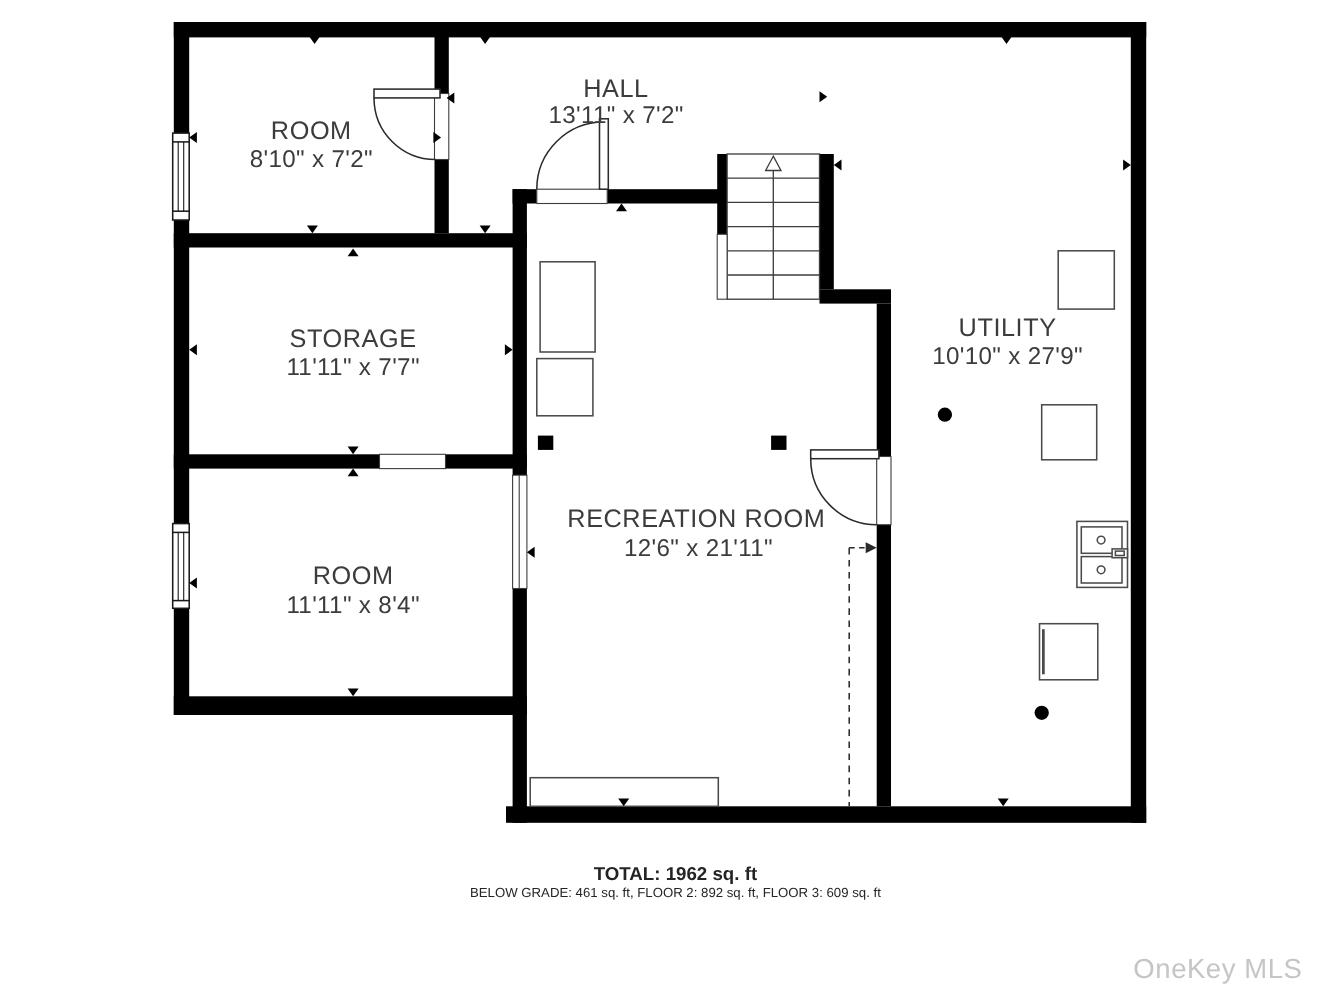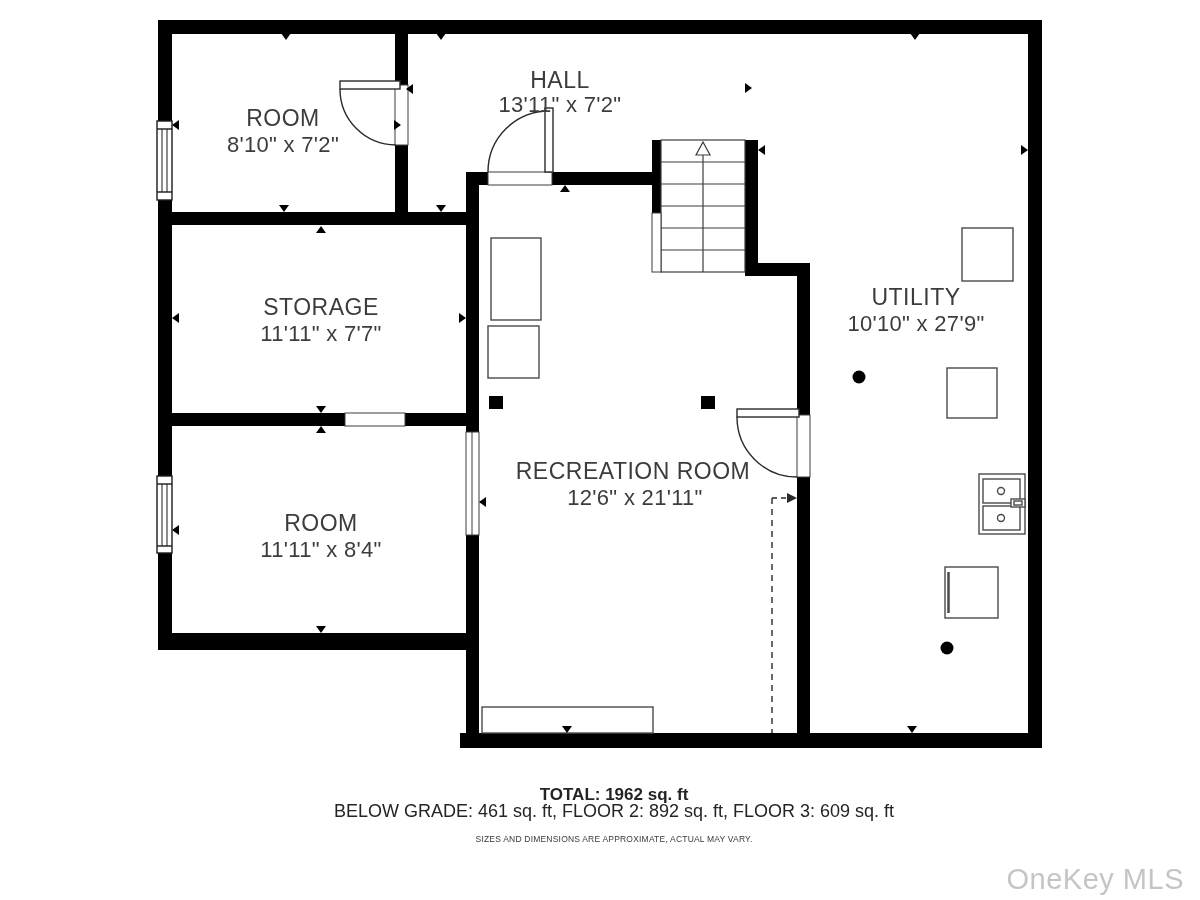--- a/index.html
+++ b/index.html
@@ -3,23 +3,23 @@
 <meta charset="utf-8">
 <style>
   html,body{margin:0;padding:0;background:#ffffff;}
   body{width:1200px;height:900px;position:relative;font-family:"Liberation Sans",sans-serif;overflow:hidden;}
   #plan-wrap{position:absolute;left:0;top:0;width:1200px;height:900px;}
   svg text{fill:#3c3c3c;}
   .room-name{font-size:23px;letter-spacing:.5px;}
   .room-dims{font-size:22px;letter-spacing:.3px;}
   #footer{position:absolute;left:0;right:0;top:786px;text-align:center;color:#242424;padding-left:28px;}
   #footer .total{font-size:17px;font-weight:bold;line-height:17px;}
-  #footer .line{font-size:18px;line-height:17px;}
+  #footer .line{font-size:12px;line-height:17px;}
   #footer .disclaimer{font-size:8.5px;letter-spacing:.2px;margin-top:14px;color:#3a3a3a;}
-  #watermark{position:absolute;right:16px;bottom:4px;font-size:29px;color:#c5c5c5;letter-spacing:.5px;}
+  #watermark{position:absolute;right:16px;bottom:4px;font-size:25px;color:#c5c5c5;letter-spacing:.5px;}
 </style>
 </head>
 <body>
 
 <div id="plan-wrap">
 <svg width="1200" height="900" viewBox="0 0 1200 900" xmlns="http://www.w3.org/2000/svg">
 
   <g fill="#000000">
 
     <rect x="158" y="20" width="884" height="14"></rect>
@@ -178,16 +178,15 @@
 
     <text class="room-name" x="916" y="305">UTILITY</text>
     <text class="room-dims" x="916" y="331">10'10" x 27'9"</text>
   </g>
 </svg>
 </div>
 
 <div id="footer">
   <div class="total">TOTAL: 1962 sq. ft</div>
   <div class="line">BELOW GRADE: 461 sq. ft, FLOOR 2: 892 sq. ft, FLOOR 3: 609 sq. ft</div>
-  <div class="disclaimer">SIZES AND DIMENSIONS ARE APPROXIMATE, ACTUAL MAY VARY.</div>
 </div>
 
 <div id="watermark">OneKey MLS</div>
 
 </body></html>

